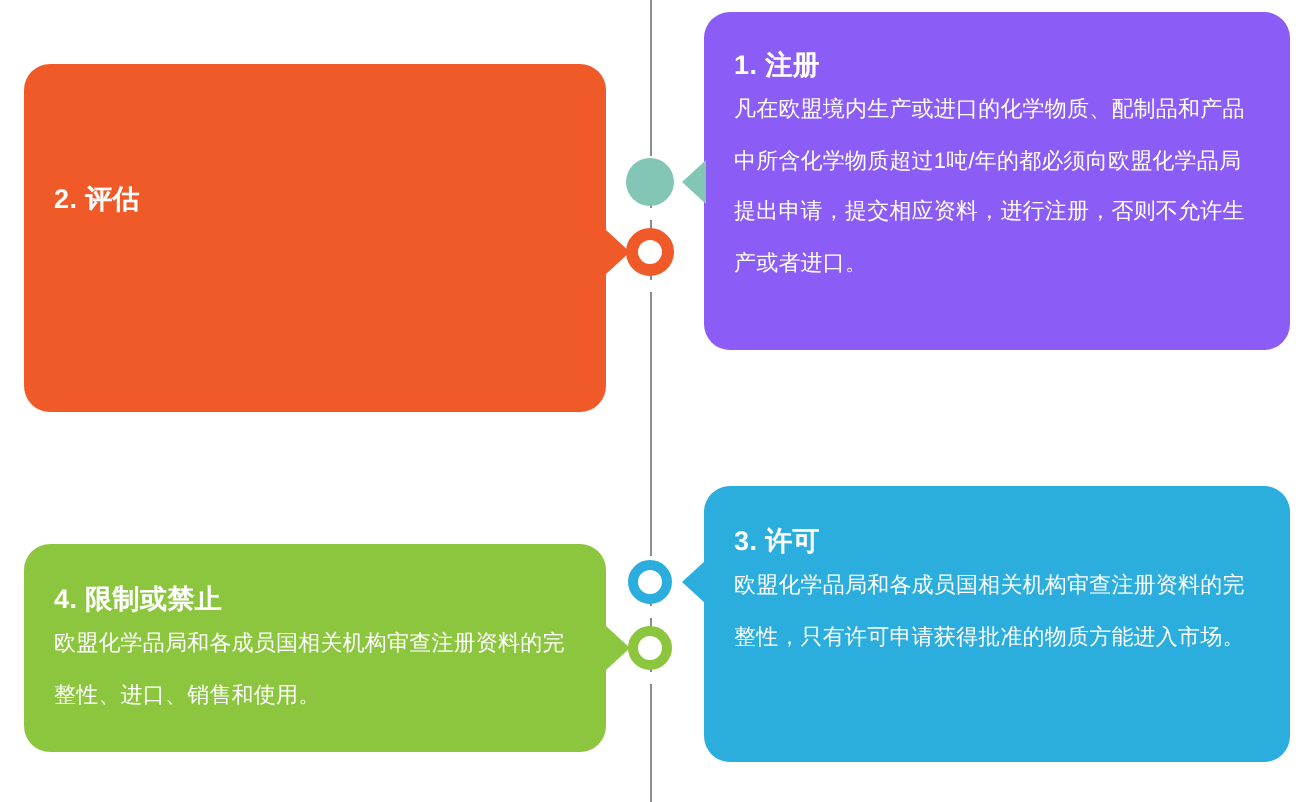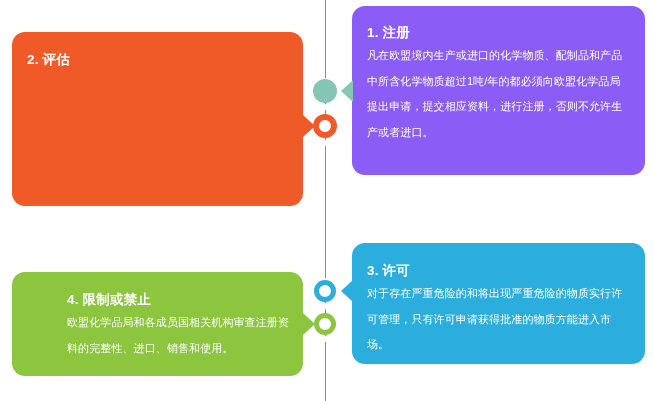--- a/index.html
+++ b/index.html
@@ -96,38 +96,38 @@
   <div class="box" style="left:352px; top:6px; width:293px; height:169px; background:#8b5cf6;">
     <div class="box-inner" style="padding:16px 14px 0 15px;">
       <div class="box-title">1. 注册</div>
       <div class="box-body">凡在欧盟境内生产或进口的化学物质、配制品和产品中所含化学物质超过1吨/年的都必须向欧盟化学品局提出申请，提交相应资料，进行注册，否则不允许生产或者进口。</div>
     </div>
   </div>
   <div class="tail tail-left" style="left:341px; top:80px; border-right:12px solid #84c6b6;"></div>
   <div class="marker solid" style="left:313px; top:79px; width:24px; height:24px; background:#84c6b6;"></div>
 
   <div class="box" style="left:12px; top:32px; width:291px; height:174px; background:#f05a28;">
-    <div class="box-inner" style="padding:17px 14px 0 15px;">
+    <div class="box-inner" style="padding:17px 14px 0 15px;margin-top:40px;">
       <div class="box-title">2. 评估</div>
     </div>
   </div>
   <div class="tail tail-right" style="left:303px; top:115px; border-left:12px solid #f05a28;"></div>
   <div class="marker hollow" style="left:313px; top:114px; width:24px; height:24px; border:6px solid #f05a28;"></div>
 
-  <div class="box" style="left:352px; top:243px; width:293px; height:121px; background:#2badde;">
+  <div class="box" style="left:352px; top:243px; width:293px; height:138px; background:#2badde;">
     <div class="box-inner" style="padding:17px 14px 0 15px;">
       <div class="box-title">3. 许可</div>
-      <div class="box-body">对于存在严重危险的和将出现严重危险的物质实行许可管理，只有许可申请获得批准的物质方能进入市场。</div>
+      <div class="box-body">欧盟化学品局和各成员国相关机构审查注册资料的完整性，只有许可申请获得批准的物质方能进入市场。</div>
     </div>
   </div>
   <div class="tail tail-left" style="left:341px; top:280px; border-right:12px solid #2badde;"></div>
   <div class="marker hollow" style="left:314px; top:280px; width:22px; height:22px; border:5px solid #2badde;"></div>
 
   <div class="box" style="left:12px; top:272px; width:291px; height:104px; background:#8cc63e;">
-    <div class="box-inner" style="padding:17px 14px 0 15px;margin-left:40px;">
+    <div class="box-inner" style="padding:17px 14px 0 15px;">
       <div class="box-title">4. 限制或禁止</div>
       <div class="box-body">欧盟化学品局和各成员国相关机构审查注册资料的完整性、进口、销售和使用。</div>
     </div>
   </div>
   <div class="tail tail-right" style="left:303px; top:313px; border-left:12px solid #8cc63e;"></div>
   <div class="marker hollow" style="left:314px; top:313px; width:22px; height:22px; border:5px solid #8cc63e;"></div>
 
 </div>
 
 </body></html>

